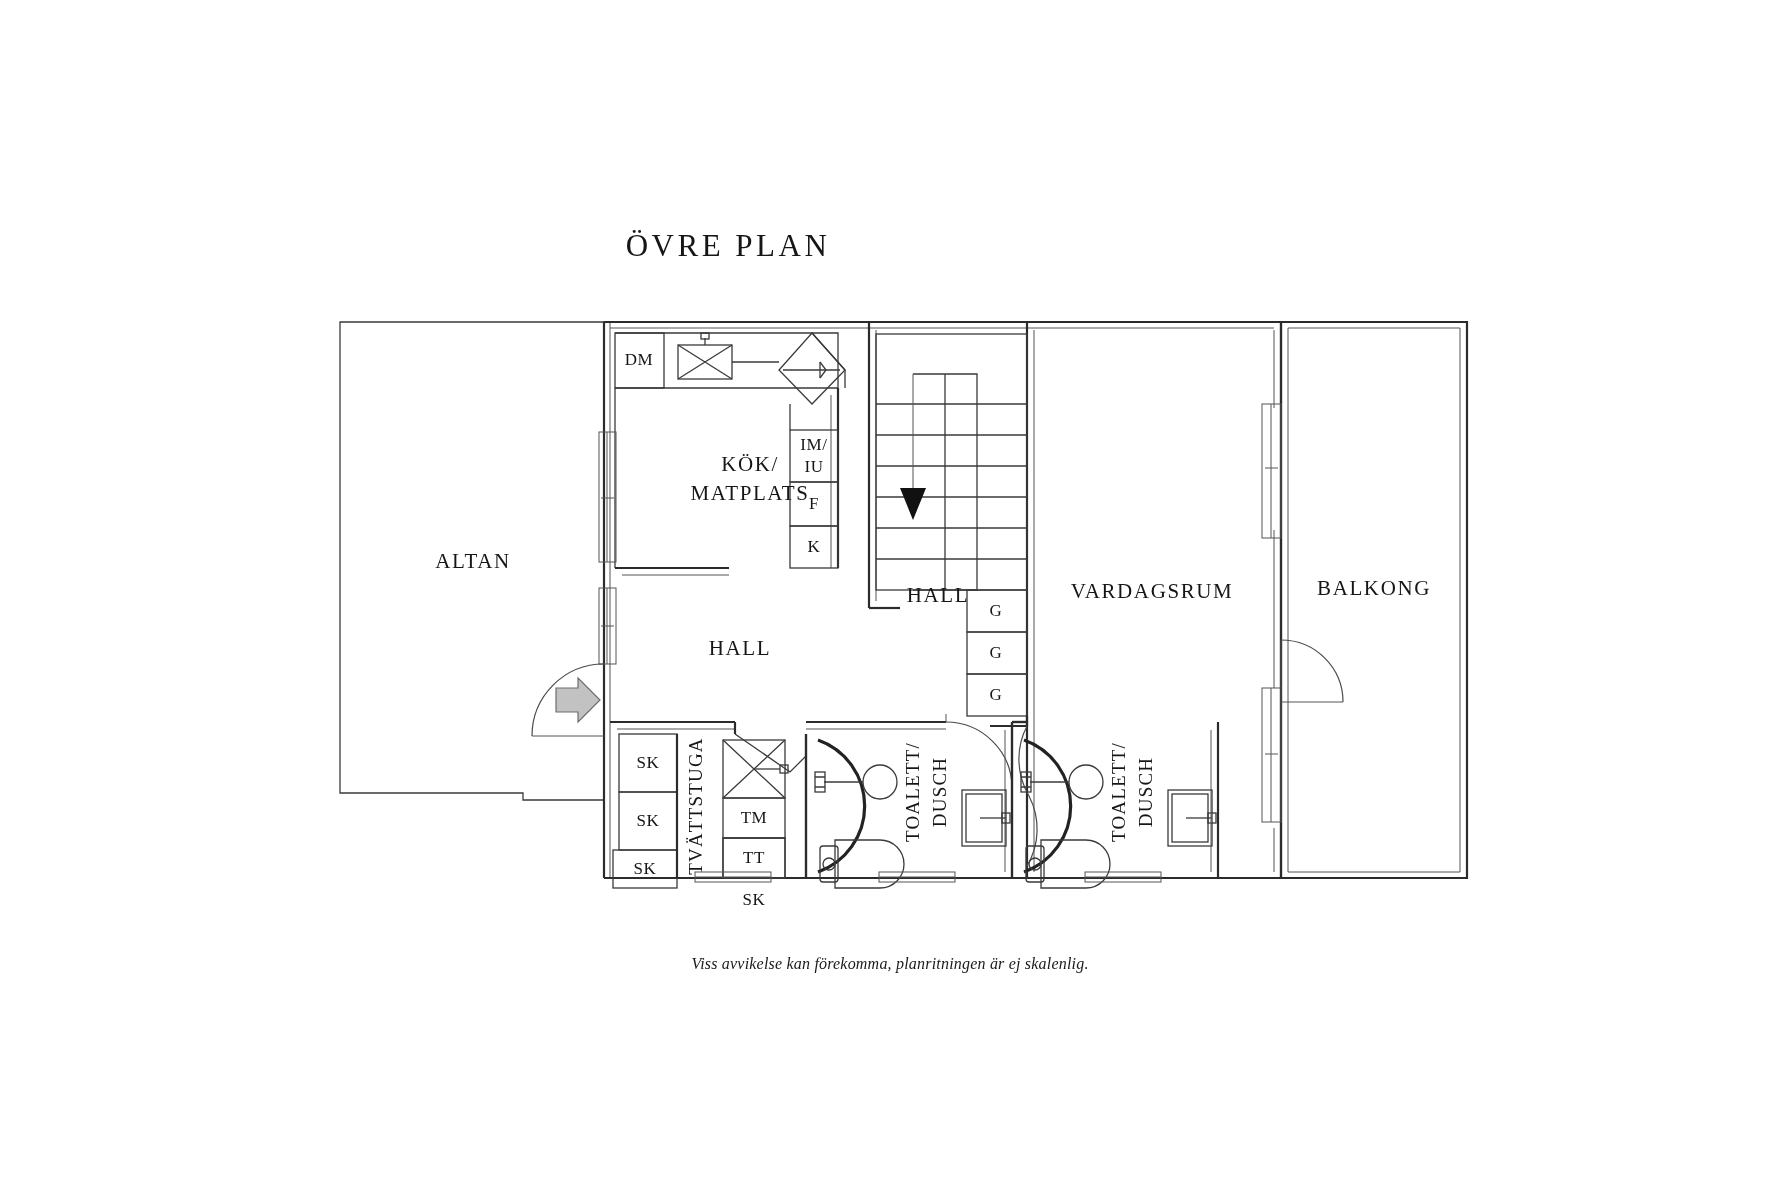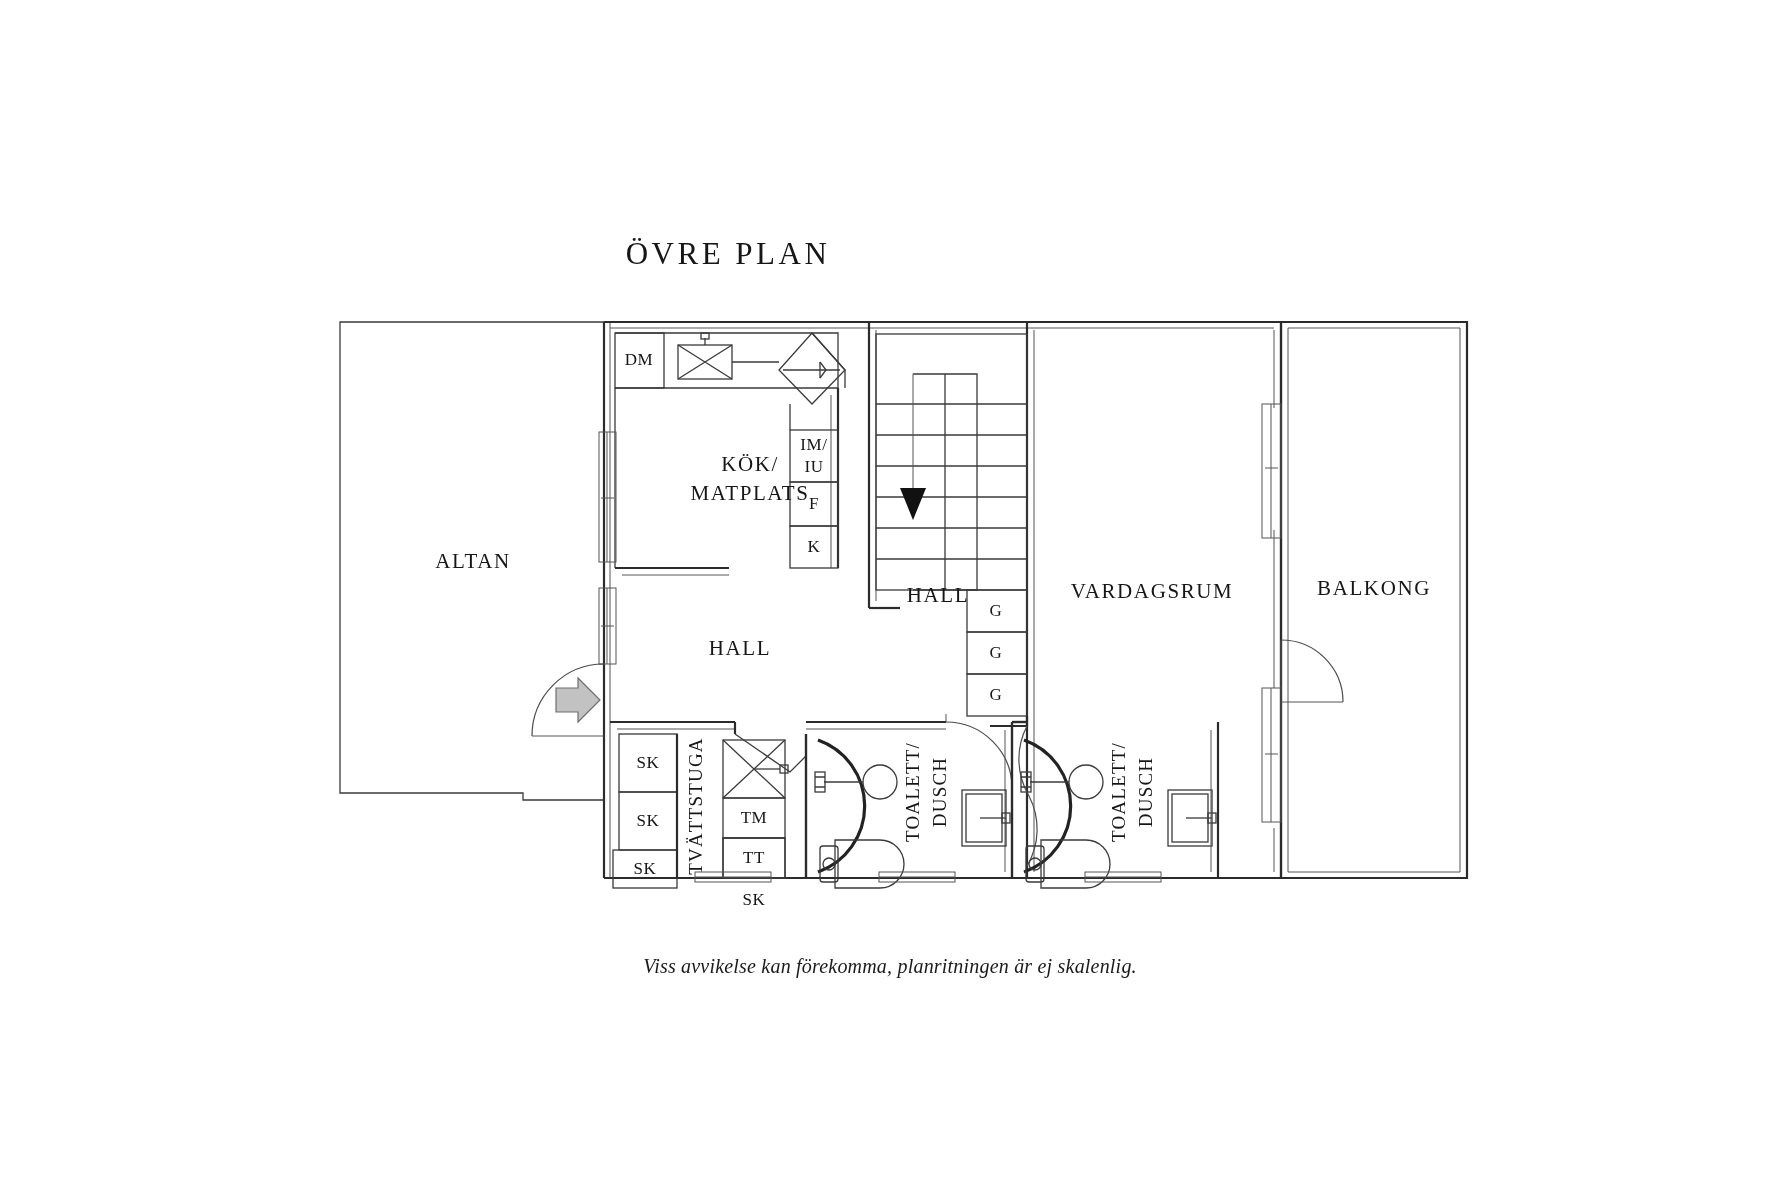--- a/index.html
+++ b/index.html
@@ -11,37 +11,37 @@
   body {
     width: 1780px;
     height: 1187px;
     position: relative;
     font-family: "Liberation Serif", "DejaVu Serif", serif;
     color: #1a1a1a;
     overflow: hidden;
   }
   #plan-title {
     position: absolute;
-    top: 236px;
+    top: 228px;
     left: 0;
     width: 1456px;
     text-align: center;
     font-size: 31px;
     letter-spacing: 3.5px;
     font-weight: 400;
     color: #161616;
   }
   #plan-caption {
     position: absolute;
     top: 955px;
     left: 0;
     width: 1780px;
     text-align: center;
     font-style: italic;
-    font-size: 20px;
+    font-size: 16px;
     color: #1a1a1a;
     letter-spacing: 0.2px;
   }
   #floorplan-svg {
     position: absolute;
     top: 0;
     left: 0;
   }
   .rm-label {
     font-family: "Liberation Serif", "DejaVu Serif", serif;

